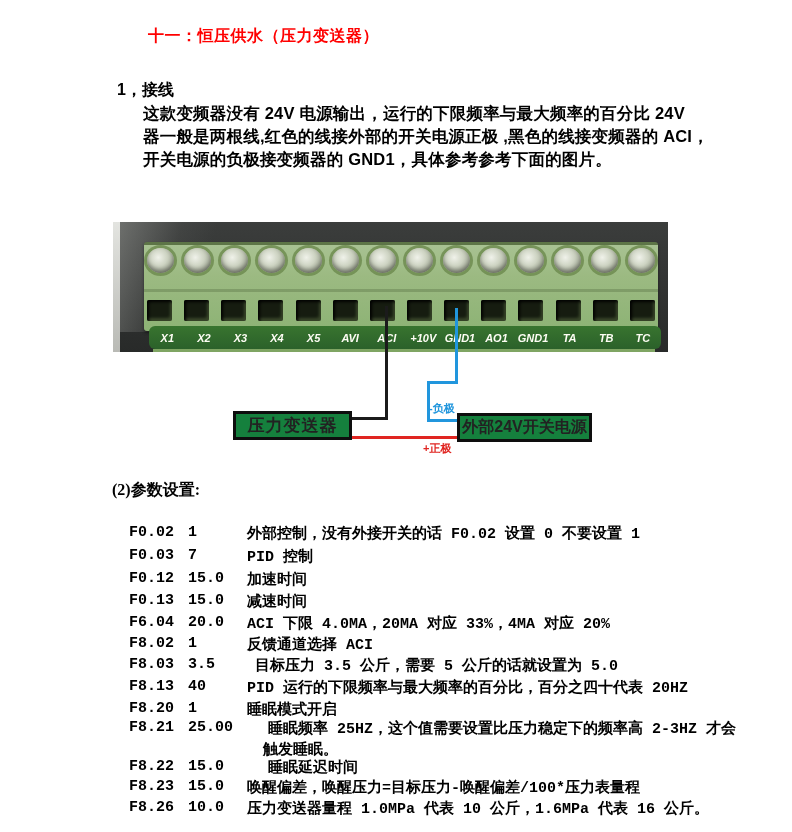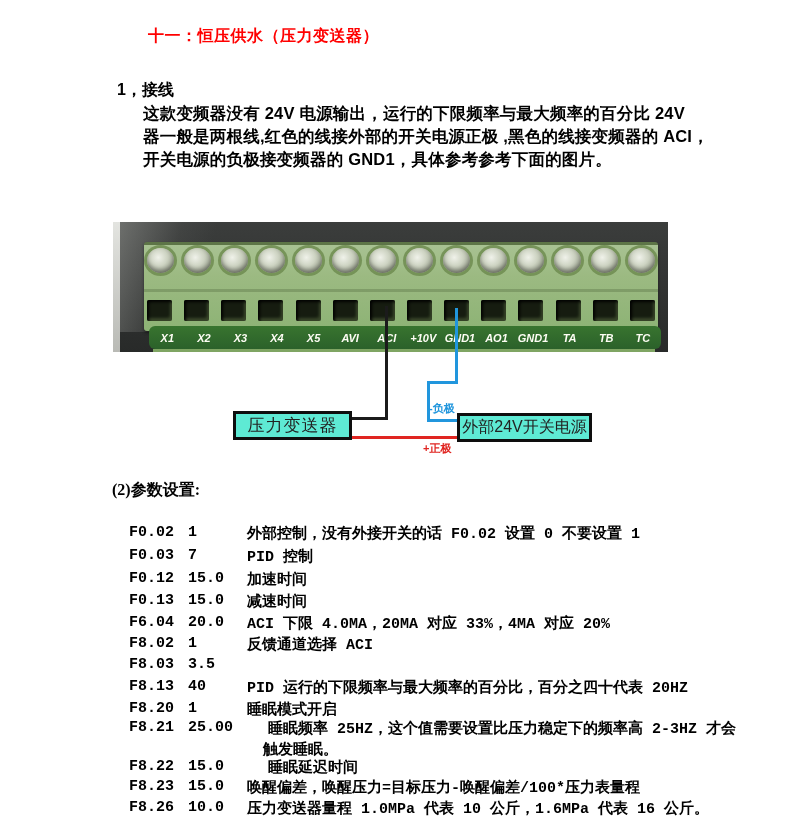--- a/index.html
+++ b/index.html
@@ -41,22 +41,22 @@
      font-family:"Liberation Sans","DejaVu Sans",sans-serif;letter-spacing:0;white-space:nowrap;}
   .board-edge{left:40px;top:127px;width:502px;height:3px;background:#7fa563;}
 
   
   .wire{position:absolute;z-index:5;}
   .wk{background:#1b1b1b;}
   .wb{background:#2196dd;}
   .wr{background:#e02521;}
 
   
-  .annot-box{position:absolute;z-index:6;background:#5eead4;border:3px solid #0e0e0e;
-     display:flex;align-items:center;justify-content:center;font-weight:normal;color:#222;}
+  .annot-box{position:absolute;z-index:6;background:#15803d;border:3px solid #0e0e0e;
+     display:flex;align-items:center;justify-content:center;font-weight:bold;color:#222;}
   .box1{left:233px;top:411px;width:113px;height:23px;font-size:17px;letter-spacing:1px;}
   .box2{left:457px;top:413px;width:129px;height:23px;font-size:16px;}
   .pole{position:absolute;z-index:6;font-size:11px;font-weight:bold;}
   .neg{left:429px;top:401px;color:#2196dd;}
   .pos{left:423px;top:441px;color:#e02521;}
 
   
   .prow{position:absolute;left:0;width:792px;height:20px;font-size:15px;font-weight:bold;
      font-family:"Liberation Mono","DejaVu Sans Mono",monospace;padding-left:34px;}
   .pc{position:absolute;left:129px;white-space:nowrap;}
@@ -174,20 +174,21 @@
   <span class="pd">ACI 下限 4.0MA，20MA 对应 33%，4MA 对应 20%</span>
 </div>
 <div class="prow" style="top:635px">
   <span class="pc">F8.02</span>
   <span class="pv">1</span>
   <span class="pd">反馈通道选择 ACI</span>
 </div>
 <div class="prow" style="top:656px">
   <span class="pc">F8.03</span>
   <span class="pv">3.5</span>
+  <span class="pd ind1">目标压力 3.5 公斤，需要 5 公斤的话就设置为 5.0</span>
 </div>
 <div class="prow" style="top:678px">
   <span class="pc">F8.13</span>
   <span class="pv">40</span>
   <span class="pd">PID 运行的下限频率与最大频率的百分比，百分之四十代表 20HZ</span>
 </div>
 <div class="prow" style="top:700px">
   <span class="pc">F8.20</span>
   <span class="pv">1</span>
   <span class="pd">睡眠模式开启</span>

